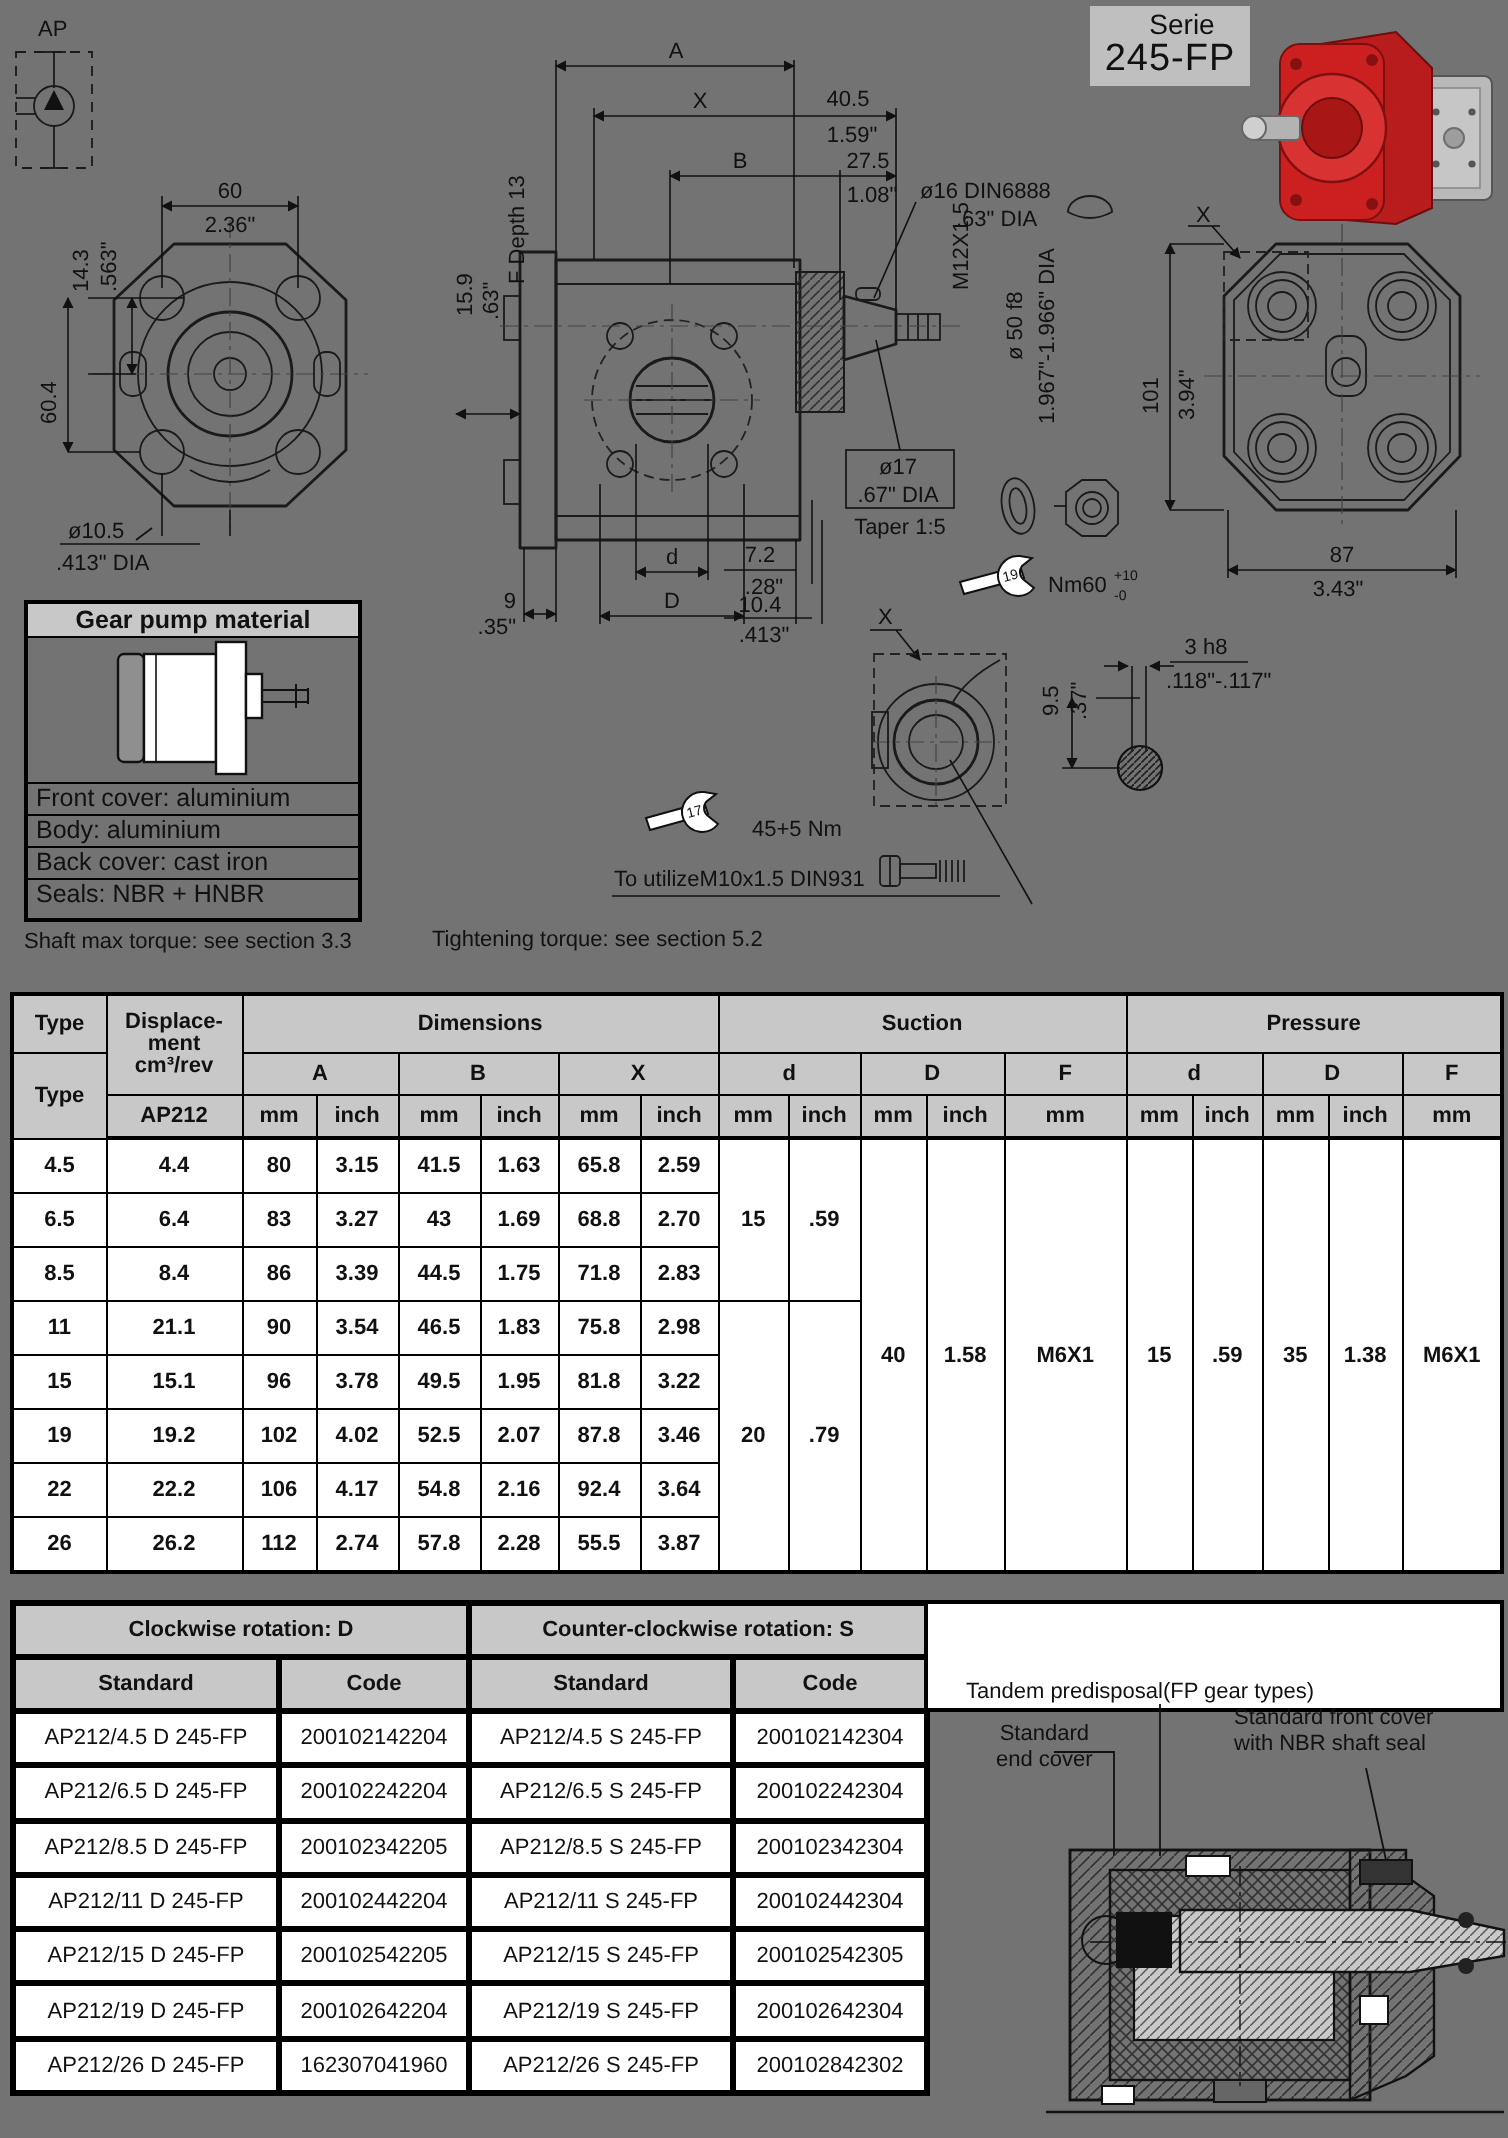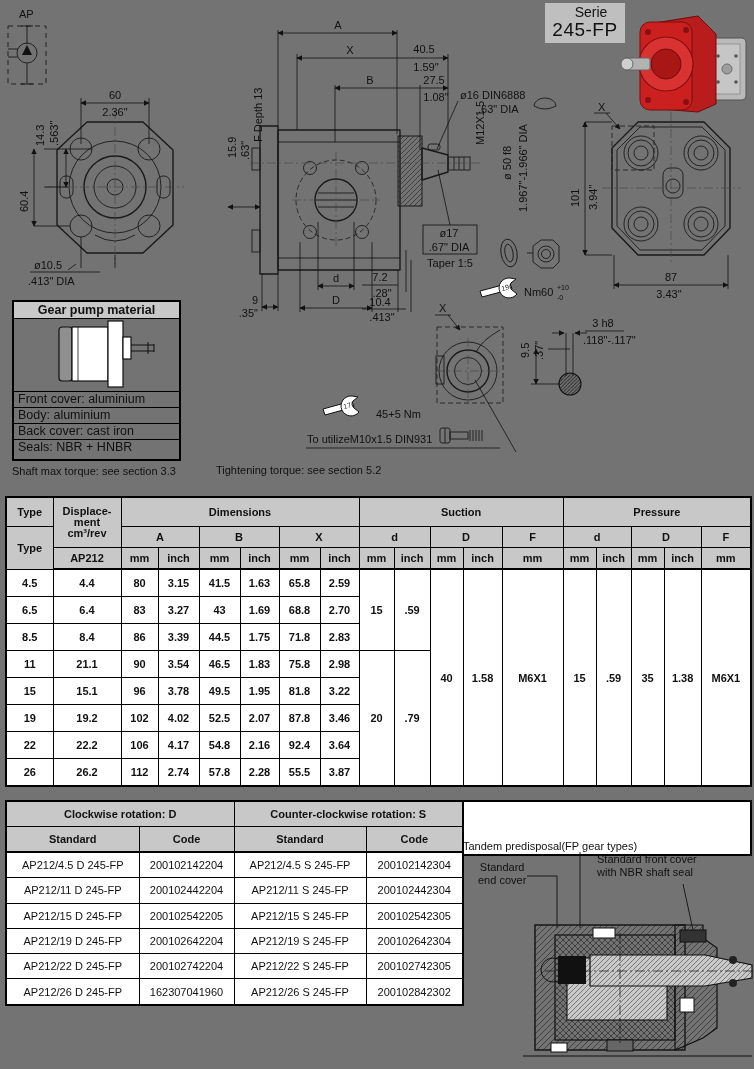--- a/index.html
+++ b/index.html
@@ -24,27 +24,27 @@
   table{border-collapse:collapse;table-layout:fixed;}
   #dim-table{left:5px;top:496px;width:745px;border:2px solid #000;font-size:11px;}
   #dim-table th,#dim-table td{border:1px solid #000;text-align:center;padding:0;font-weight:bold;}
   #dim-table thead th{background:#c8c8c8;}
   #dim-table thead tr.r1 th{height:28px;}
   #dim-table thead tr.r2 th{height:20px;}
   #dim-table thead tr.r3 th{height:20px;border-bottom:2px solid #000;}
   #dim-table tbody td{height:26px;background:#fff;}
   #dim-table .disp div{line-height:11px;font-size:11px;}
   #code-table{left:5px;top:800px;width:457px;border:2px solid #000;font-size:11px;}
-  #code-table th,#code-table td{border:1px solid #000000;text-align:center;padding:0;}
+  #code-table th,#code-table td{border:3px solid #000000;text-align:center;padding:0;}
   #code-table thead th{background:#c8c8c8;font-weight:bold;height:24px;}
   #code-table thead tr.r2 th{border-bottom:2px solid #000;}
   #code-table tbody td{height:24.3px;font-weight:normal;background:#fff;}
   #hdr-ext{left:462px;top:800px;width:286px;height:52px;border:2px solid #000;background:#fff;}
   
-  .tlabel{font-size:11px;line-height:13px;white-space:nowrap;}
+  .tlabel{font-size:11px;line-height:13px;white-space:nowrap;padding-left:20px;}
   svg text{font-family:"Liberation Sans",sans-serif;fill:#111;}
 </style>
 </head>
 <body>
 
 <div id="page">
 
   <svg class="abs" style="left:0;top:0" width="754" height="492" viewBox="0 0 754 492">
     <defs>
       <marker id="arr" viewBox="0 0 10 10" refX="9" refY="5" markerWidth="7" markerHeight="7" orient="auto-start-reverse">
@@ -543,42 +543,48 @@
       </tr>
     </thead>
     <tbody>
       <tr>
           <td>AP212/4.5 D 245-FP</td>
           <td>200102142204</td>
           <td>AP212/4.5 S 245-FP</td>
           <td>200102142304</td>
         </tr>
       <tr>
+          <td>AP212/6.5 D 245-FP</td>
+          <td>200102242204</td>
+          <td>AP212/6.5 S 245-FP</td>
+          <td>200102242304</td>
+        </tr>
+      <tr>
+          <td>AP212/8.5 D 245-FP</td>
+          <td>200102342205</td>
+          <td>AP212/8.5 S 245-FP</td>
+          <td>200102342304</td>
+        </tr>
+      <tr>
           <td>AP212/11 D 245-FP</td>
           <td>200102442204</td>
           <td>AP212/11 S 245-FP</td>
           <td>200102442304</td>
         </tr>
       <tr>
           <td>AP212/15 D 245-FP</td>
           <td>200102542205</td>
           <td>AP212/15 S 245-FP</td>
           <td>200102542305</td>
         </tr>
       <tr>
           <td>AP212/19 D 245-FP</td>
           <td>200102642204</td>
           <td>AP212/19 S 245-FP</td>
           <td>200102642304</td>
-        </tr>
-      <tr>
-          <td>AP212/22 D 245-FP</td>
-          <td>200102742204</td>
-          <td>AP212/22 S 245-FP</td>
-          <td>200102742305</td>
         </tr>
       <tr>
           <td>AP212/26 D 245-FP</td>
           <td>162307041960</td>
           <td>AP212/26 S 245-FP</td>
           <td>200102842302</td>
         </tr>
     </tbody>
   </table>
   <div class="abs" id="hdr-ext"></div>

